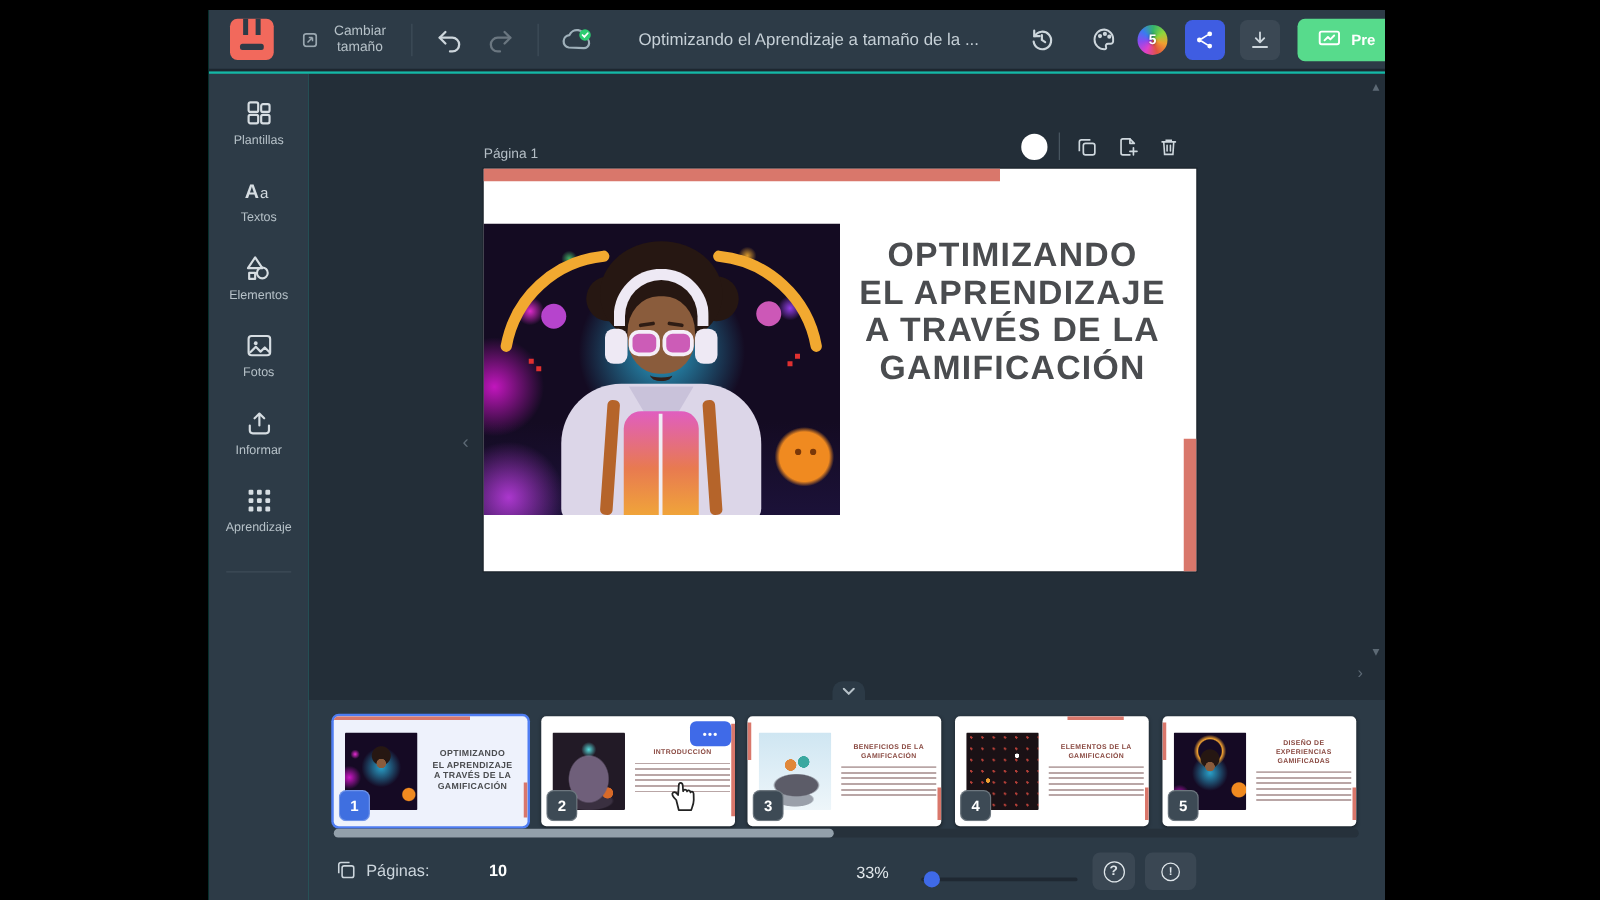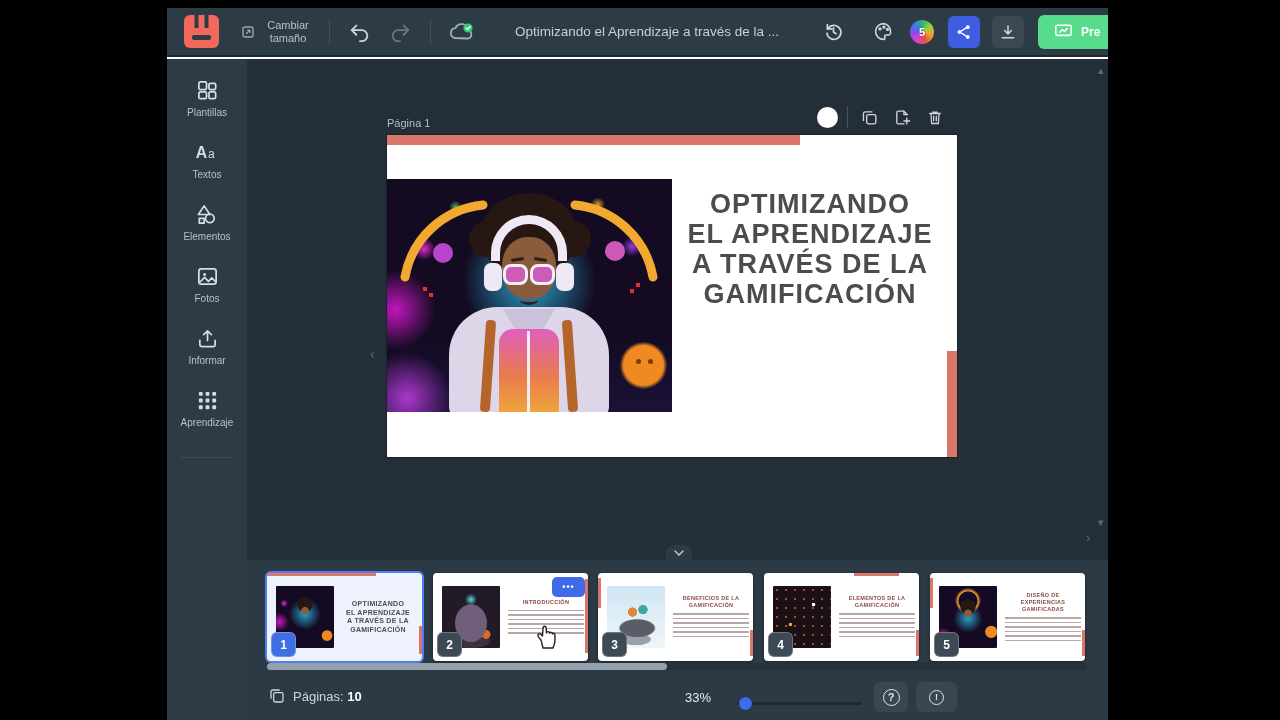--- a/index.html
+++ b/index.html
@@ -1,19 +1,19 @@
 <!DOCTYPE html>
 <html><head>
 <meta charset="utf-8">
 <style>
   * { margin:0; padding:0; box-sizing:border-box; }
   html,body { width:1280px; height:720px; background:#000; overflow:hidden;
               font-family:"Liberation Sans", sans-serif; }
   .app { position:absolute; left:167px; top:8px; width:941px; height:712px;
-         background:#ffffff; overflow:hidden; }
+         background:#14b8a6; overflow:hidden; }
 
   
   .topbar { position:absolute; left:0; top:0; right:0; height:49px; background:#2d3b47;
             display:flex; align-items:center; border-bottom:2px solid #1d2730; }
   .logo { width:37px; height:35px; margin-left:16px; flex:0 0 auto; }
   .resize-group { display:flex; align-items:center; gap:6px; margin-left:22px; cursor:pointer; }
   .resize-label { width:56px; font-size:11px; line-height:13px; color:#b6c1c8; text-align:center; }
   .tb-div { width:1px; height:26px; background:#3e4d59; margin:0 13px; }
   .tb-icon { width:34px; height:34px; display:flex; align-items:center; justify-content:center; }
   .dim { opacity:.38; }
@@ -161,21 +161,21 @@
               background:#3f6ae8; color:#fff; display:flex; align-items:center; justify-content:center;
               font-size:9px; letter-spacing:1px; font-weight:bold; }
   .hscroll-track { position:absolute; left:20px; top:103px; width:820px; height:7px;
                    border-radius:4px; background:#26313b; }
   .hscroll-thumb { position:absolute; left:0; top:0; width:400px; height:7px;
                    border-radius:4px; background:#93a0ab; }
 
   
   .pages-info { position:absolute; left:22px; top:128px; display:flex; align-items:center; gap:8px;
                 color:#cdd6dd; font-size:13px; }
-  .pages-info b { color:#fff; }
+  .pages-info b { color:#fff;margin-left:44px; }
   .zoom-label { position:absolute; left:438px; top:130px; color:#e3e9ed; font-size:13px; }
   .zoom-slider { position:absolute; left:490px; top:142px; width:125px; height:3px;
                  background:#1f2832; border-radius:2px; }
   .zoom-handle { position:absolute; left:2px; top:-5px; width:13px; height:13px;
                  border-radius:50%; background:#3f6ae8; }
   .help-btn { position:absolute; left:627px; top:122px; width:34px; height:30px; border-radius:6px;
               background:#3a4753; display:flex; align-items:center; justify-content:center; }
   .ring { width:17px; height:17px; border:1.5px solid #dfe6ea; border-radius:50%; color:#dfe6ea;
           font-size:11px; font-weight:bold; display:flex; align-items:center; justify-content:center; }
   .report-btn { position:absolute; left:669px; top:122px; height:30px; border-radius:6px;
@@ -225,21 +225,21 @@
     <div class="tb-div"></div>
 
     <div class="tb-icon">
       <svg width="26" height="22" viewBox="0 0 26 22">
         <path d="M7 17 a5 5 0 0 1 0.5-9.9 A6.5 6.5 0 0 1 20 9.2 a4.2 4.2 0 0 1-1 8.3 Z" fill="none" stroke="#9fb0ba" stroke-width="1.8" stroke-linejoin="round"></path>
         <circle cx="20" cy="7" r="4.6" fill="#2ecc71"></circle>
         <path d="M18 7 l1.5 1.5 L22.2 5.6" stroke="#fff" stroke-width="1.4" fill="none" stroke-linecap="round"></path>
       </svg>
     </div>
 
-    <div class="doc-title">Optimizando el Aprendizaje a través de la ...</div>
+    <div class="doc-title">Optimizando el Aprendizaje a tamaño de la ...</div>
 
     <div class="tb-icon">
       <svg width="21" height="21" viewBox="0 0 24 24" fill="none" stroke="#cdd6dc" stroke-width="2" stroke-linecap="round">
         <path d="M5 4 v5 h5"></path>
           <path d="M5.5 9 a8 8 0 1 1-1 5"></path>
           <path d="M12 8 v4.5 l3 2"></path>
       </svg>
     </div>
 
     <div class="tb-icon" style="margin-left:16px">

